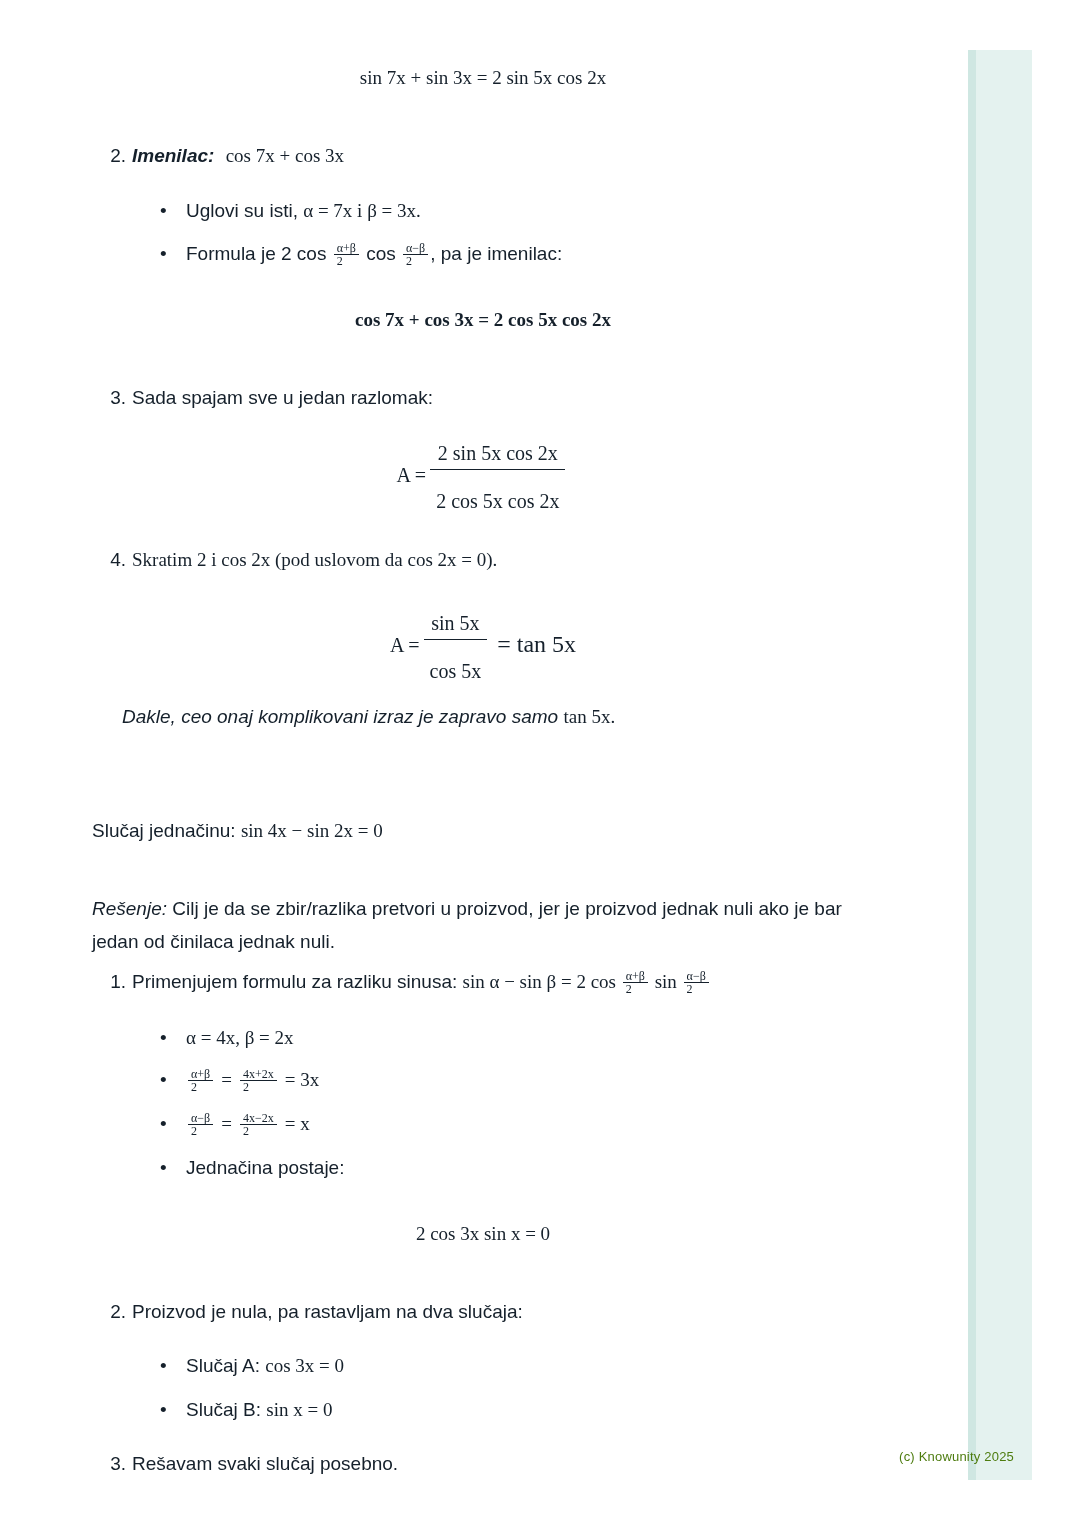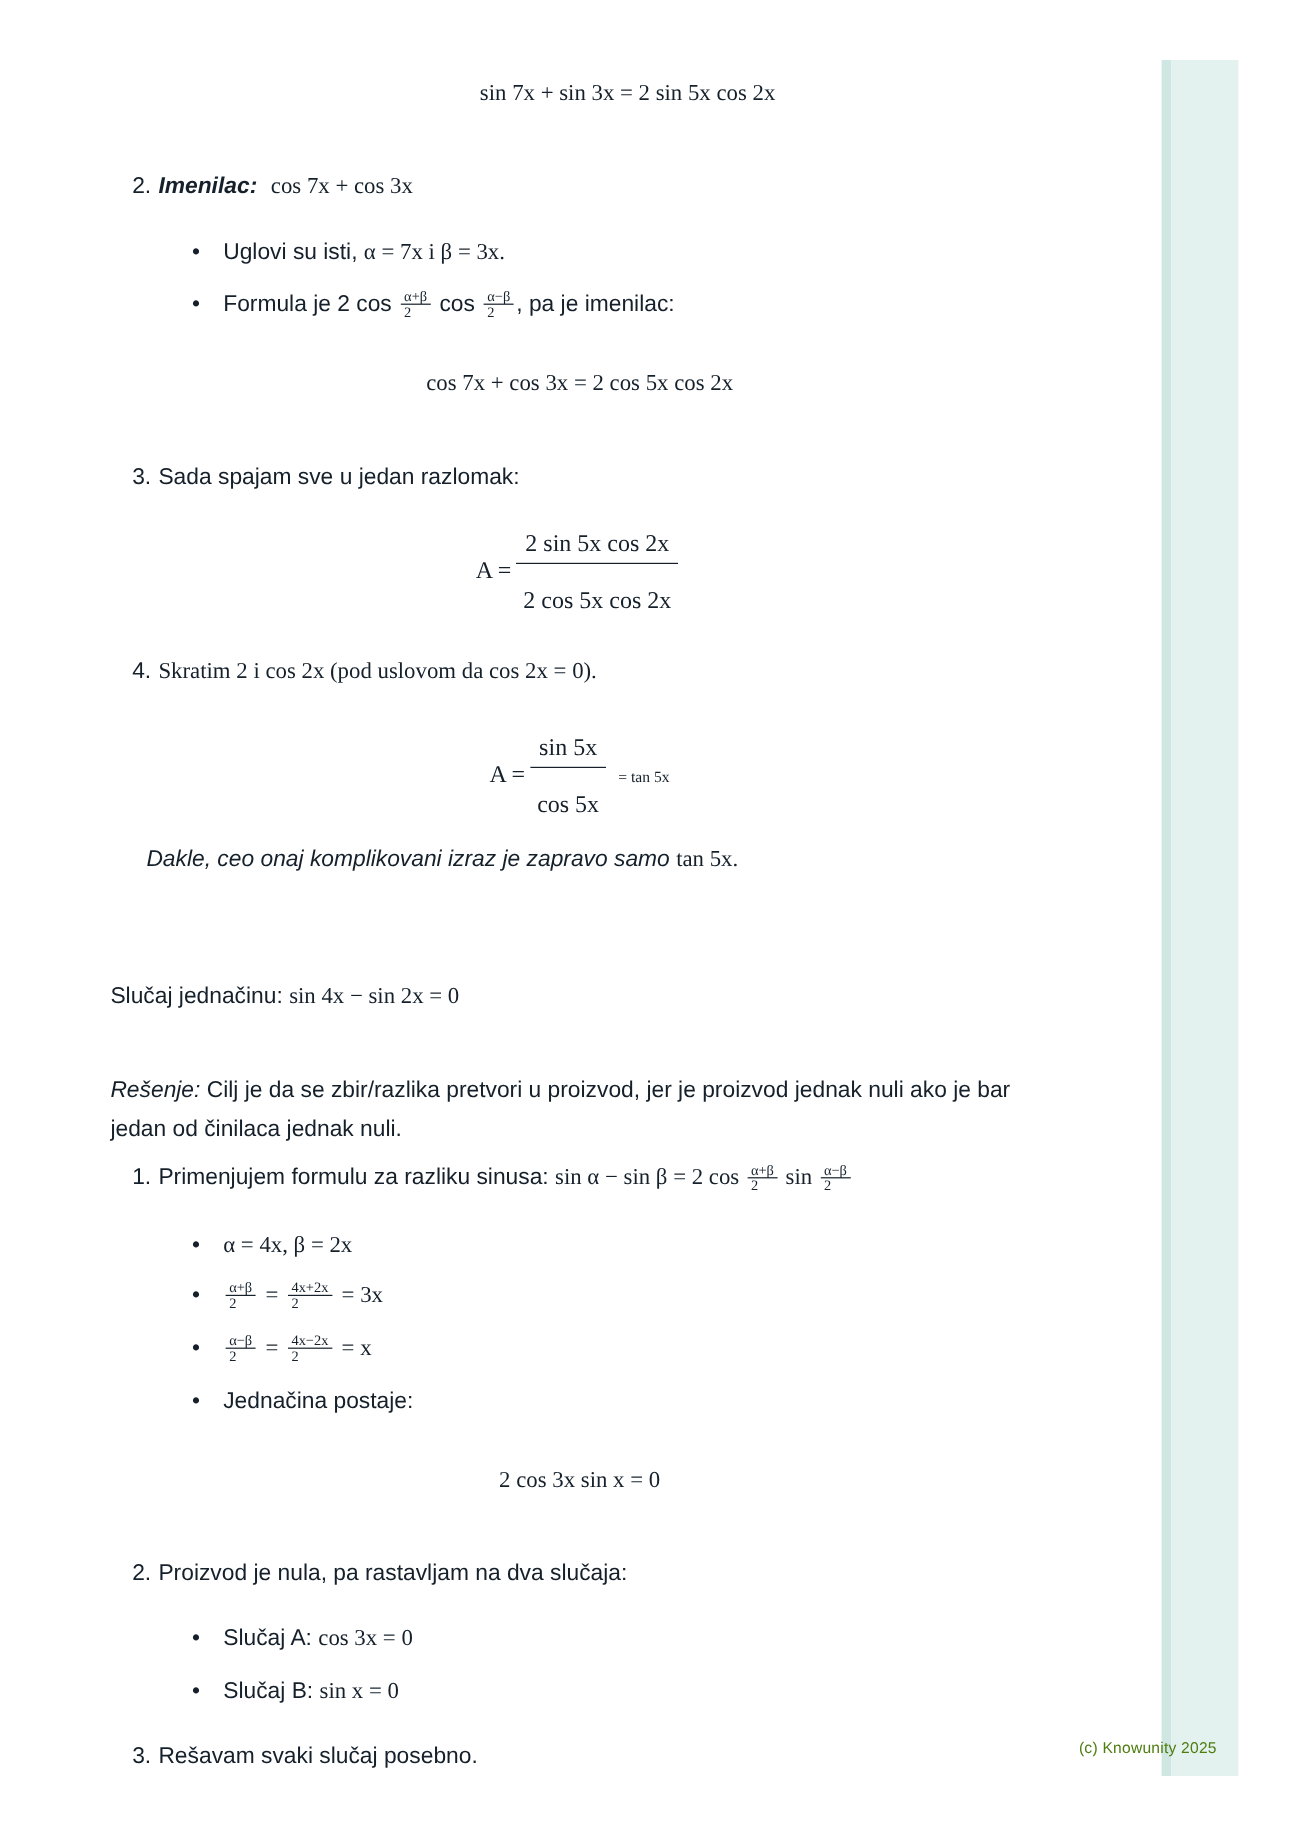--- a/index.html
+++ b/index.html
@@ -121,60 +121,60 @@
   }
 </style>
 </head>
 <body>
 
 <div class="page">
 
   <div class="side-band-edge"></div>
   <div class="side-band"></div>
 
-  <div style="position:absolute; left:0; top:66px; width:966px;padding-left:40px;" class="display">
+  <div style="position:absolute; left:0; top:66px; width:966px;" class="display">
     <span class="m">sin 7x + sin 3x = 2 sin 5x cos 2x</span>
   </div>
 
   <div style="position:absolute; left:132px; top:142px; width:800px;" class="num-item">
     <span class="num">2.</span>
     <span class="bold">Imenilac:</span>
     <span class="m" style="margin-left:6px;">cos 7x + cos 3x</span>
   </div>
 
   <div style="position:absolute; left:186px; top:197px; width:760px;" class="bullet-item">
     <span class="dot">•</span>
     <span>Uglovi su isti, </span><span class="m">α = 7x i β = 3x.</span>
   </div>
 
   <div style="position:absolute; left:186px; top:240px; width:760px;" class="bullet-item">
     <span class="dot">•</span>
     <span>Formula je 2 cos </span><span class="frac"><span class="n">α+β</span><span class="d">2</span></span><span> cos </span><span class="frac"><span class="n">α−β</span><span class="d">2</span></span><span>, pa je imenilac:</span>
   </div>
 
-  <div style="position:absolute; left:0; top:308px; width:966px;" class="display">
+  <div style="position:absolute; left:0; top:308px; width:966px;font-weight:bold;" class="display">
     <span class="m">cos 7x + cos 3x = 2 cos 5x cos 2x</span>
   </div>
 
   <div style="position:absolute; left:132px; top:384px; width:800px;" class="num-item">
     <span class="num">3.</span>
     <span>Sada spajam sve u jedan razlomak:</span>
   </div>
 
   <div style="position:absolute; left:0; top:440px; width:966px; text-align:center;">
     <span class="m" style="font-size:20px;">A =</span><span class="dfrac"><span class="n">2 sin 5x cos 2x</span><span class="d">2 cos 5x cos 2x</span></span>
   </div>
 
   <div style="position:absolute; left:132px; top:546px; width:820px;" class="num-item">
     <span class="num">4.</span>
     <span class="m" style="font-size:19px;">Skratim 2 i cos 2x (pod uslovom da cos 2x = 0).</span>
   </div>
 
   <div style="position:absolute; left:0; top:610px; width:966px; text-align:center;">
-    <span class="m" style="font-size:20px;">A =</span><span class="dfrac"><span class="n">sin 5x</span><span class="d">cos 5x</span></span><span class="m" style="font-size:13px; margin-left:6px;">= tan 5x</span>
+    <span class="m" style="font-size:20px;">A =</span><span class="dfrac"><span class="n">sin 5x</span><span class="d">cos 5x</span></span><span class="m" style="font-size:24px; margin-left:6px;">= tan 5x</span>
   </div>
 
   <div style="position:absolute; left:122px; top:706px; width:820px; font-size:19px;" class="ital">
     <span>Dakle, ceo onaj komplikovani izraz je zapravo samo </span><span class="m" style="font-style:normal;">tan 5x.</span>
   </div>
 
 
   <div style="position:absolute; left:92px; top:820px; width:860px; font-size:19px;">
     <span>Slučaj jednačinu: </span><span class="m">sin 4x − sin 2x = 0</span>
   </div>

